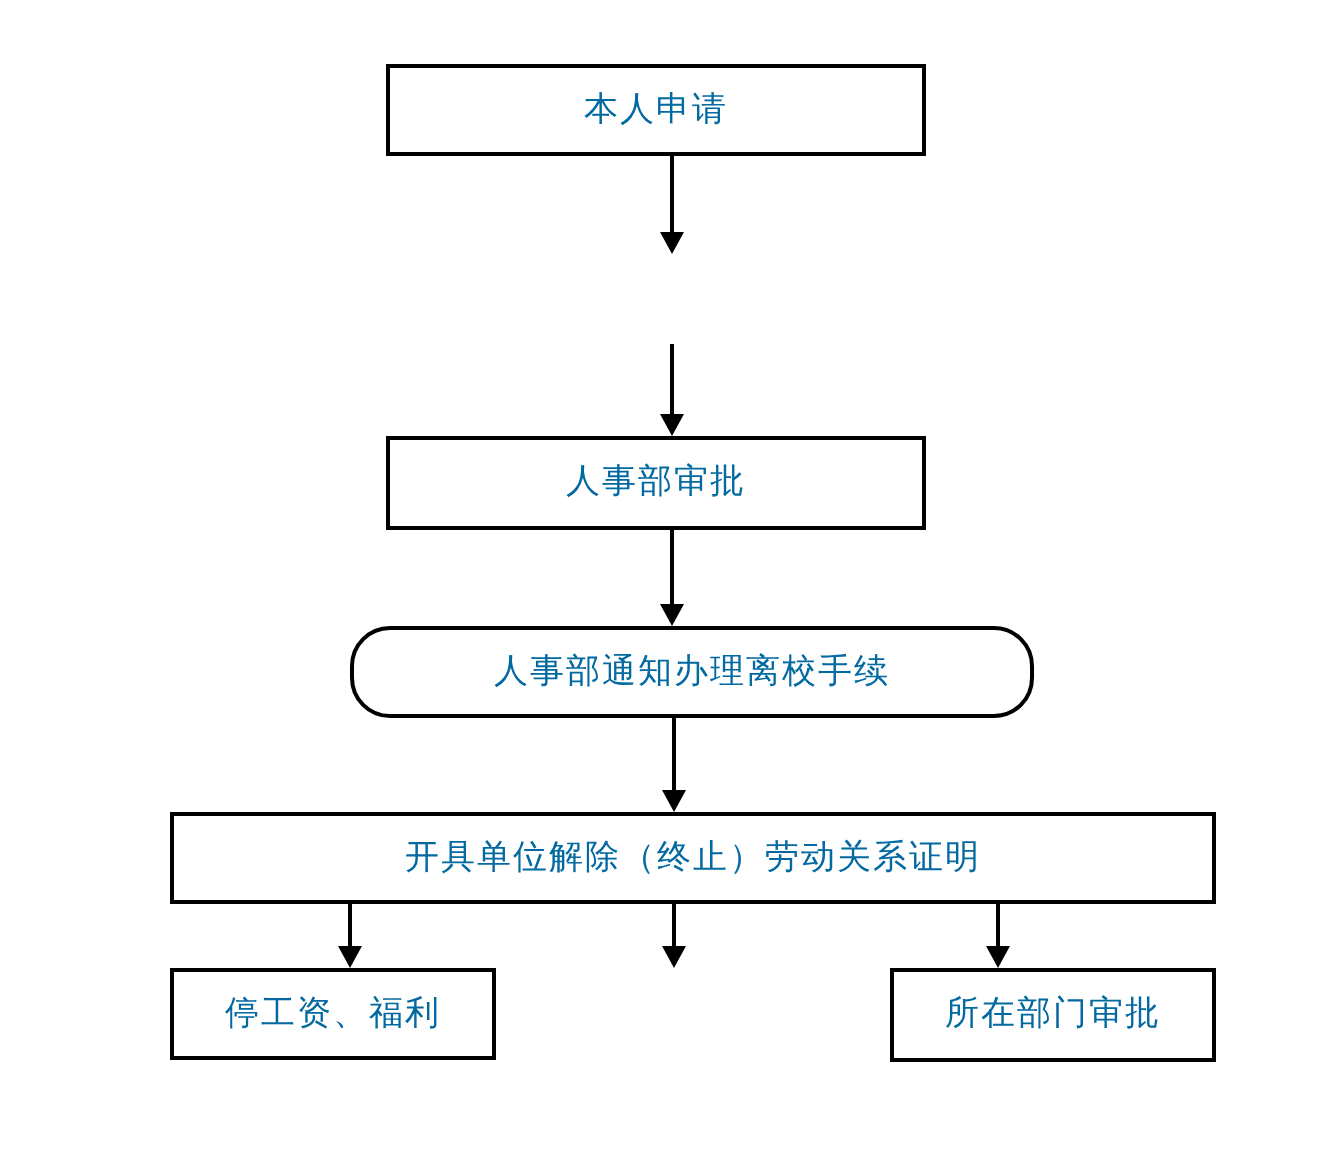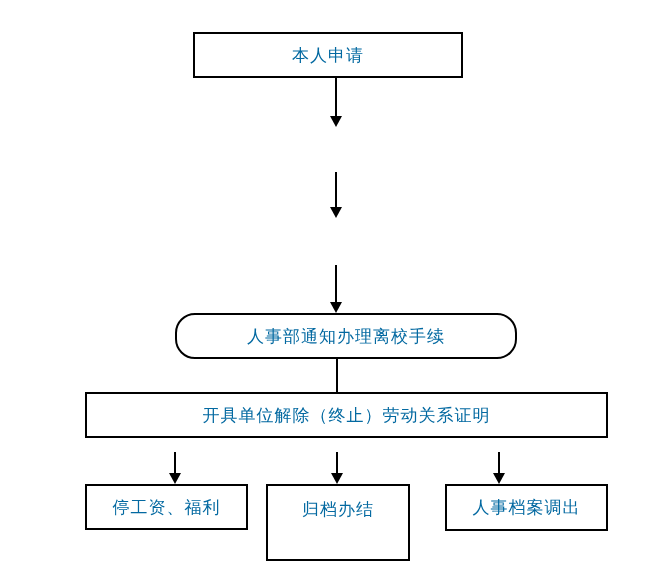--- a/index.html
+++ b/index.html
@@ -65,36 +65,39 @@
     <div class="shaft"></div>
     <div class="head"></div>
   </div>
 
 
   <div class="connector" style="left:330px; top:172px; width:12px; height:46px;">
     <div class="shaft"></div>
     <div class="head"></div>
   </div>
 
+  <div class="node" style="left:193px; top:218px; width:270px; height:47px;">
+    <span>人事部审批</span>
+  </div>
 
   <div class="connector" style="left:330px; top:265px; width:12px; height:48px;">
     <div class="shaft"></div>
     <div class="head"></div>
   </div>
 
   <div class="node" style="left:175px; top:313px; width:342px; height:46px;border-radius:20px;">
     <span>人事部通知办理离校手续</span>
   </div>
 
   <div class="connector" style="left:331px; top:359px; width:12px; height:47px;">
     <div class="shaft"></div>
     <div class="head"></div>
   </div>
 
-  <div class="node" style="left:85px; top:392px; width:523px; height:46px;">
+  <div class="node" style="left:85px; top:406px; width:523px; height:46px;">
     <span>开具单位解除（终止）劳动关系证明</span>
   </div>
 
   <div class="connector" style="left:169px; top:452px; width:12px; height:32px;">
     <div class="shaft"></div>
     <div class="head"></div>
   </div>
 
   <div class="connector" style="left:331px; top:452px; width:12px; height:32px;">
     <div class="shaft"></div>
@@ -103,21 +106,18 @@
 
   <div class="connector" style="left:493px; top:452px; width:12px; height:32px;">
     <div class="shaft"></div>
     <div class="head"></div>
   </div>
 
   <div class="node" style="left:85px; top:484px; width:163px; height:46px;">
     <span>停工资、福利</span>
   </div>
 
-  <div class="node top-aligned" style="left:266px; top:484px; width:144px; height:77px;">
-    <span>归档办结</span>
-  </div>
 
   <div class="node" style="left:445px; top:484px; width:163px; height:47px;">
-    <span>人事档案调出</span>
+    <span>所在部门审批</span>
   </div>
 
 </div>
 
 </body></html>

